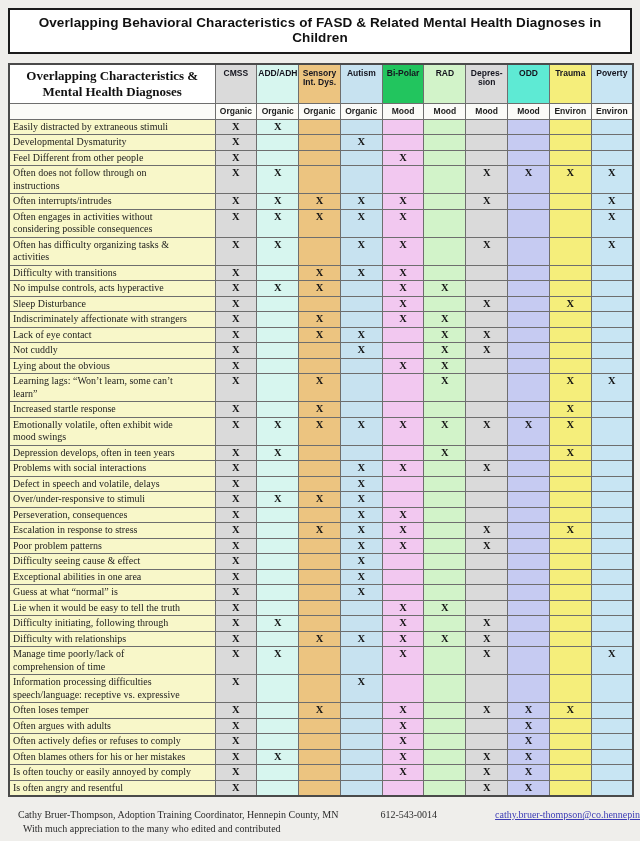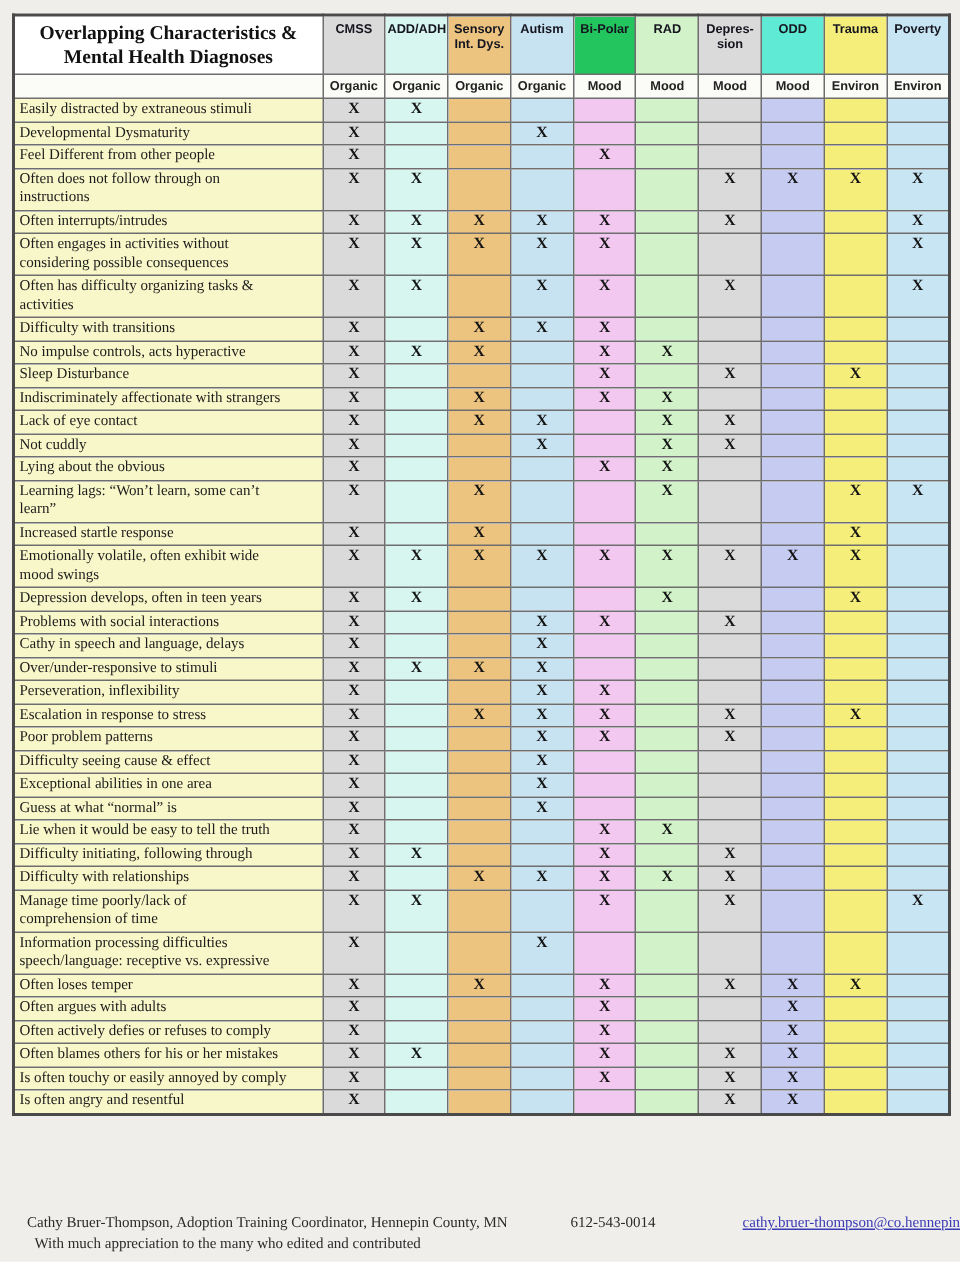--- a/index.html
+++ b/index.html
@@ -85,20 +85,21 @@
   .footer-author { }
   .footer-phone { margin-left: 42px; }
   .footer-email { margin-left: 58px; color: #3b3bb5; text-decoration: underline; }
   .footer-line2 { margin-top: 1px; padding-left: 5px; }
 </style>
 </head>
 <body>
 
 <div class="page">
 
+  <div class="title-box">Overlapping Behavioral Characteristics of FASD &amp; Related Mental Health Diagnoses in Children</div>
 
   <table class="grid">
     <colgroup>
         <col style="width: 206px;">
         <col style="width: 41.8px;">
         <col style="width: 41.8px;">
         <col style="width: 41.8px;">
         <col style="width: 41.8px;">
         <col style="width: 41.8px;">
         <col style="width: 41.8px;">
@@ -382,21 +383,21 @@
           <td class="mark-cell" style="background: rgb(236, 196, 128);"></td>
           <td class="mark-cell" style="background: rgb(199, 226, 240);">X</td>
           <td class="mark-cell" style="background: rgb(242, 200, 240);">X</td>
           <td class="mark-cell" style="background: rgb(210, 243, 201);"></td>
           <td class="mark-cell" style="background: rgb(218, 218, 218);">X</td>
           <td class="mark-cell" style="background: rgb(198, 203, 242);"></td>
           <td class="mark-cell" style="background: rgb(245, 238, 123);"></td>
           <td class="mark-cell" style="background: rgb(200, 229, 243);"></td>
         </tr>
         <tr>
-          <td class="label-cell">Cathy in speech and language, delays</td>
+          <td class="label-cell">Defect in speech and volatile, delays</td>
           <td class="mark-cell" style="background: rgb(218, 218, 218);">X</td>
           <td class="mark-cell" style="background: rgb(215, 246, 239);"></td>
           <td class="mark-cell" style="background: rgb(236, 196, 128);"></td>
           <td class="mark-cell" style="background: rgb(199, 226, 240);">X</td>
           <td class="mark-cell" style="background: rgb(242, 200, 240);"></td>
           <td class="mark-cell" style="background: rgb(210, 243, 201);"></td>
           <td class="mark-cell" style="background: rgb(218, 218, 218);"></td>
           <td class="mark-cell" style="background: rgb(198, 203, 242);"></td>
           <td class="mark-cell" style="background: rgb(245, 238, 123);"></td>
           <td class="mark-cell" style="background: rgb(200, 229, 243);"></td>
@@ -408,21 +409,21 @@
           <td class="mark-cell" style="background: rgb(236, 196, 128);">X</td>
           <td class="mark-cell" style="background: rgb(199, 226, 240);">X</td>
           <td class="mark-cell" style="background: rgb(242, 200, 240);"></td>
           <td class="mark-cell" style="background: rgb(210, 243, 201);"></td>
           <td class="mark-cell" style="background: rgb(218, 218, 218);"></td>
           <td class="mark-cell" style="background: rgb(198, 203, 242);"></td>
           <td class="mark-cell" style="background: rgb(245, 238, 123);"></td>
           <td class="mark-cell" style="background: rgb(200, 229, 243);"></td>
         </tr>
         <tr>
-          <td class="label-cell">Perseveration, inflexibility</td>
+          <td class="label-cell">Perseveration, consequences</td>
           <td class="mark-cell" style="background: rgb(218, 218, 218);">X</td>
           <td class="mark-cell" style="background: rgb(215, 246, 239);"></td>
           <td class="mark-cell" style="background: rgb(236, 196, 128);"></td>
           <td class="mark-cell" style="background: rgb(199, 226, 240);">X</td>
           <td class="mark-cell" style="background: rgb(242, 200, 240);">X</td>
           <td class="mark-cell" style="background: rgb(210, 243, 201);"></td>
           <td class="mark-cell" style="background: rgb(218, 218, 218);"></td>
           <td class="mark-cell" style="background: rgb(198, 203, 242);"></td>
           <td class="mark-cell" style="background: rgb(245, 238, 123);"></td>
           <td class="mark-cell" style="background: rgb(200, 229, 243);"></td>

